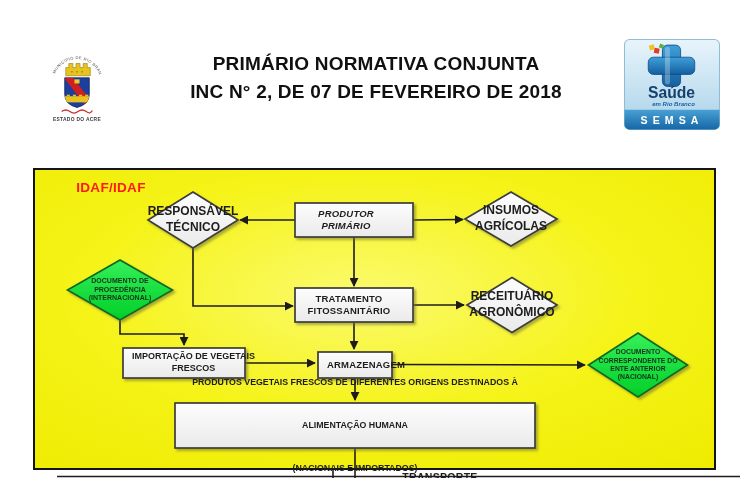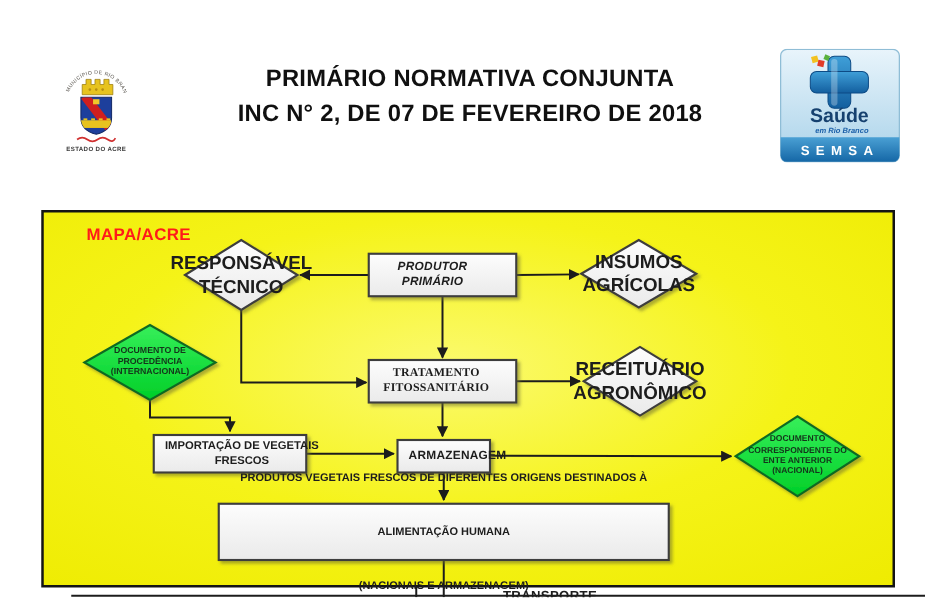--- a/index.html
+++ b/index.html
@@ -18,21 +18,21 @@
   .flow-svg{position:absolute;left:0;top:0;width:752px;height:478px;}
   
   .lbl{
     position:absolute;display:flex;flex-direction:column;align-items:center;justify-content:center;
     text-align:center;font-weight:bold;color:#1d1d1d;pointer-events:none;
   }
   .lbl span{display:block;}
   .lbl-section{color:#ff1a1a;font-size:13.5px;letter-spacing:.3px;}
   .lbl-rect{font-size:9.5px;line-height:1.3;letter-spacing:.2px;}
   .lbl-rect-sm{font-size:9px;line-height:1.3;}
-  .lbl-diamond{font-size:15px;line-height:1.3;}
+  .lbl-diamond{font-size:12px;line-height:1.3;}
   .lbl-green{font-size:7px;line-height:1.25;color:#14341b;}
   .lbl-green-xs{font-size:6.8px;line-height:1.22;color:#14341b;}
   .lbl-produtos{font-size:8.8px;line-height:1.45;gap:30px;}
   .lbl-transporte{font-size:10.5px;letter-spacing:.3px;}
 </style>
 </head>
 <body>
 
 <div class="page">
 
@@ -146,21 +146,21 @@
       <rect x="295" y="288" width="118" height="34" fill="url(#boxGrad)" filter="url(#ds)"></rect>
       <polygon points="467,305 512,277.5 557,305 512,332.5" fill="url(#boxGrad)" filter="url(#ds)"></polygon>
       <rect x="123" y="348" width="122" height="30" fill="url(#boxGrad)" filter="url(#ds)"></rect>
       <rect x="318" y="352" width="74" height="26" fill="url(#boxGrad)" filter="url(#ds)"></rect>
       <polygon points="588.5,365 638,333 687.5,365 638,397" fill="url(#greenGrad)" stroke="#116a22" filter="url(#ds)"></polygon>
       <rect x="175" y="403" width="360" height="45" fill="url(#boxGrad)" filter="url(#ds)"></rect>
     </g>
   </svg>
 
   <div class="lbl lbl-section" style="left:66px;top:179px;width:90px;height:16px;">
-    <span>MAPA/ACRE</span>
+    <span>IDAF/IDAF</span>
   </div>
 
   <div class="lbl lbl-diamond" style="left:148px;top:198px;width:90px;height:44px;">
     <span>RESPONSÁVEL</span>
     <span>TÉCNICO</span>
   </div>
 
   <div class="lbl lbl-rect" style="left:295px;top:203px;width:102px;height:34px;font-style:italic;">
     <span>PRODUTOR PRIMÁRIO</span>
   </div>
@@ -169,21 +169,21 @@
     <span>INSUMOS</span>
     <span>AGRÍCOLAS</span>
   </div>
 
   <div class="lbl lbl-green" style="left:68px;top:266px;width:104px;height:48px;">
     <span>DOCUMENTO DE</span>
     <span>PROCEDÊNCIA</span>
     <span>(INTERNACIONAL)</span>
   </div>
 
-  <div class="lbl lbl-rect" style="left:295px;top:288px;width:108px;height:34px;font-family:Liberation Serif, serif;">
+  <div class="lbl lbl-rect" style="left:295px;top:288px;width:108px;height:34px;">
     <span>TRATAMENTO</span>
     <span>FITOSSANITÁRIO</span>
   </div>
 
   <div class="lbl lbl-diamond" style="left:467px;top:281px;width:90px;height:48px;">
     <span>RECEITUÁRIO</span>
     <span>AGRONÔMICO</span>
   </div>
 
   <div class="lbl lbl-rect-sm" style="left:123px;top:348px;width:141px;height:30px;">
@@ -198,20 +198,20 @@
   <div class="lbl lbl-green-xs" style="left:588px;top:337px;width:100px;height:56px;">
     <span>DOCUMENTO</span>
     <span>CORRESPONDENTE DO</span>
     <span>ENTE ANTERIOR</span>
     <span>(NACIONAL)</span>
   </div>
 
   <div class="lbl lbl-produtos" style="left:175px;top:403px;width:360px;height:45px;">
     <span>PRODUTOS VEGETAIS FRESCOS DE DIFERENTES ORIGENS DESTINADOS À</span>
     <span>ALIMENTAÇÃO HUMANA</span>
-    <span>(NACIONAIS E ARMAZENAGEM)</span>
+    <span>(NACIONAIS E IMPORTADOS)</span>
   </div>
 
   <div class="lbl lbl-transporte" style="left:376px;top:470px;width:128px;height:14px;">
     <span>TRANSPORTE</span>
   </div>
 
 </div>
 
 </body></html>

